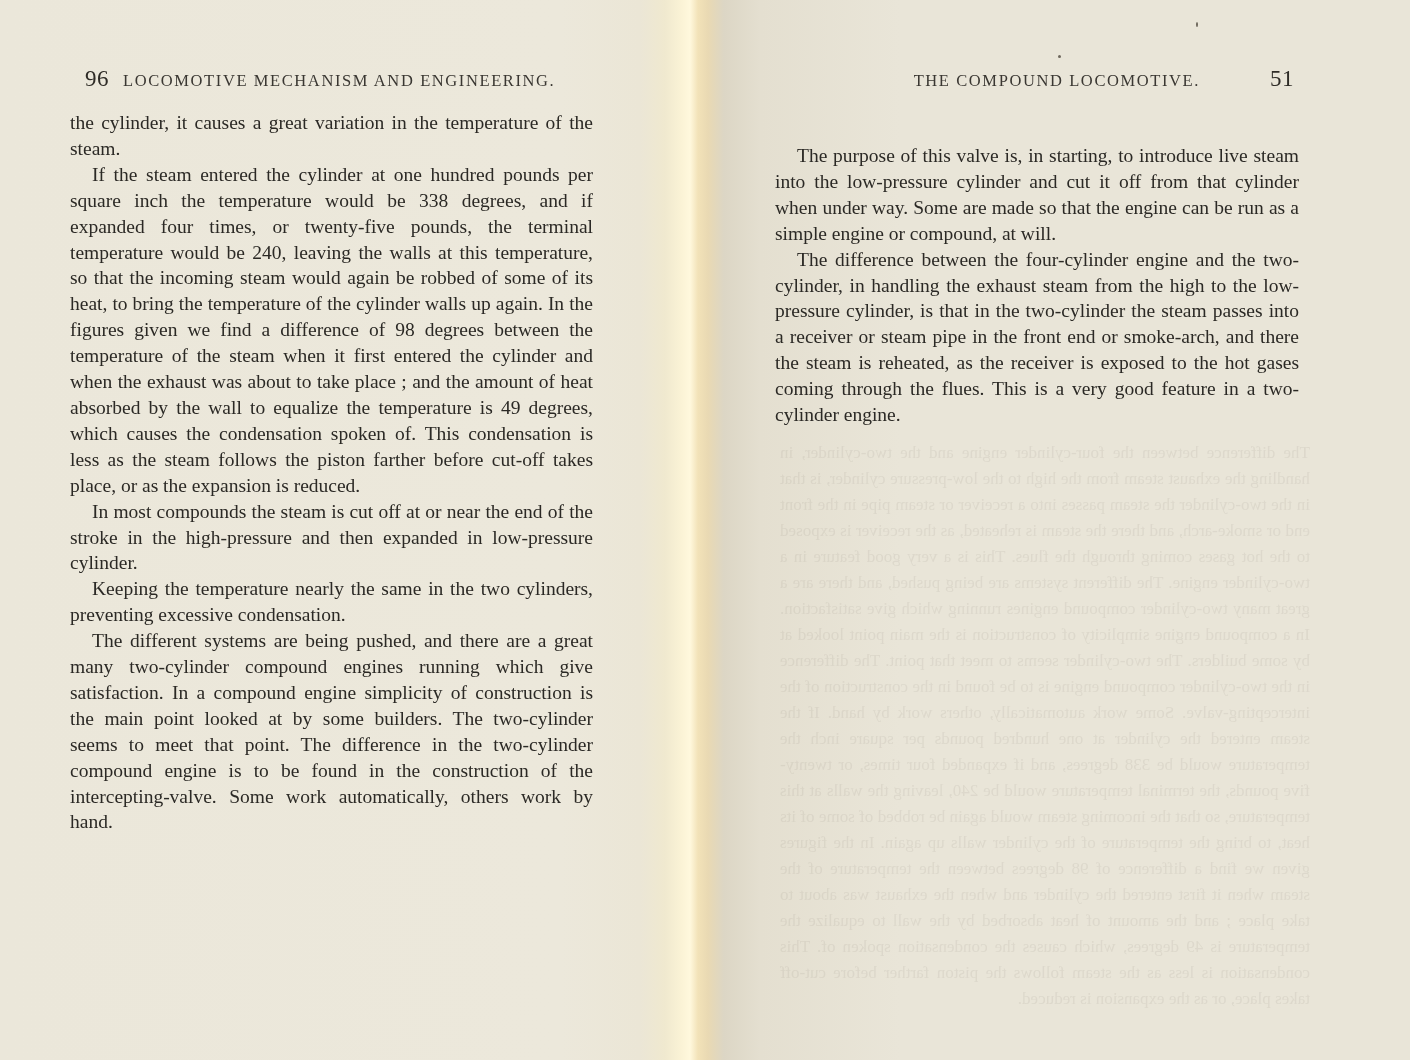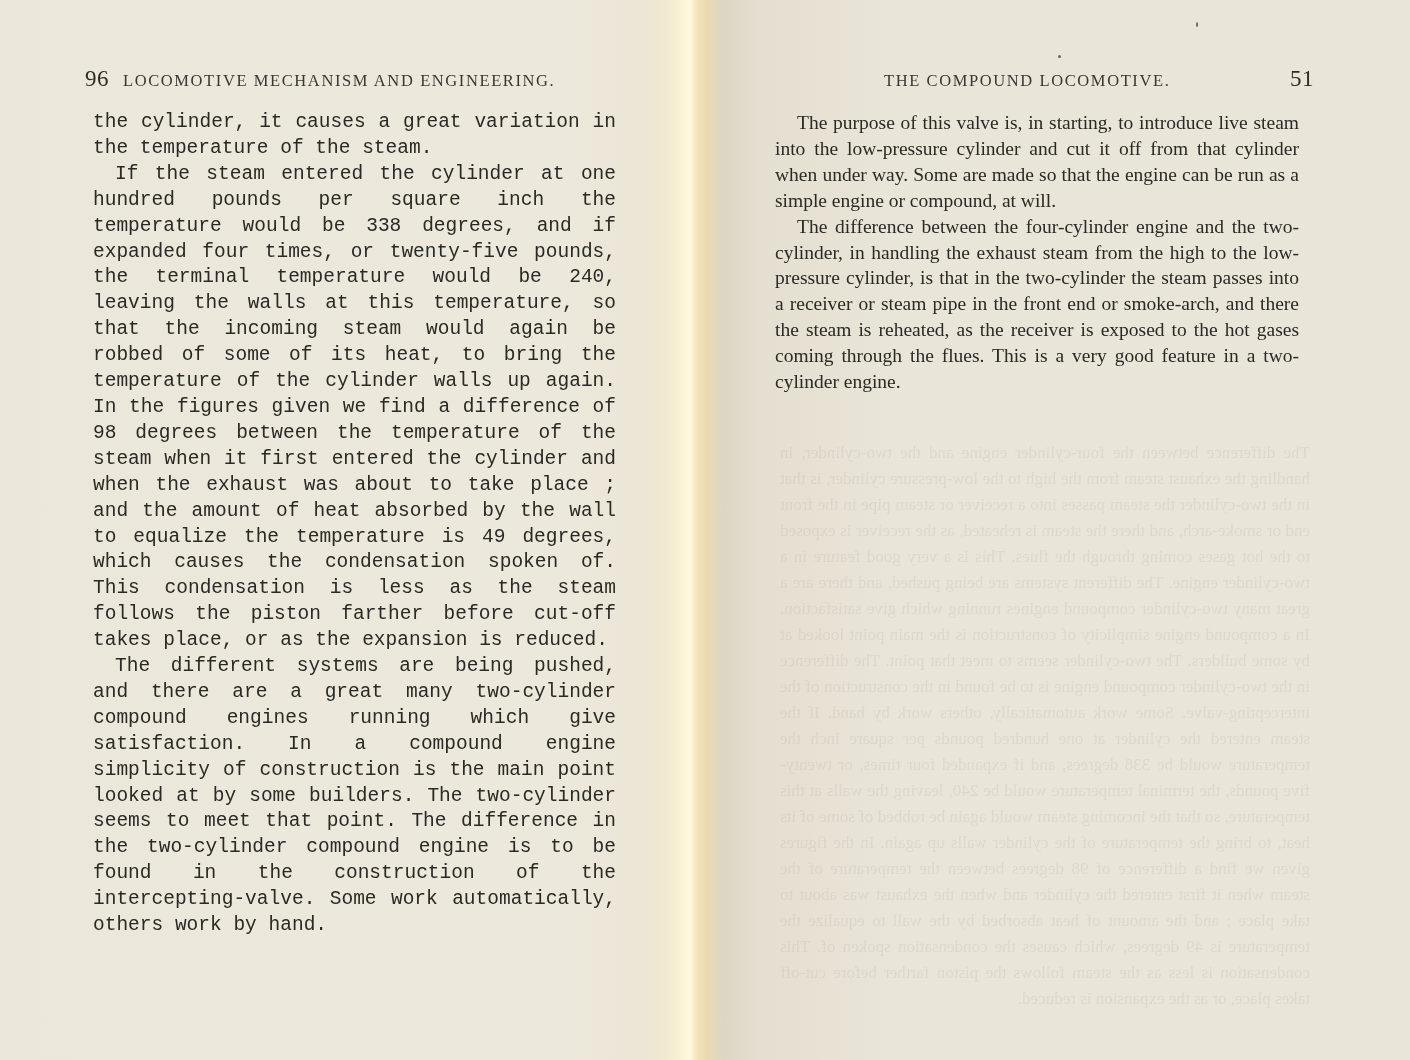--- a/index.html
+++ b/index.html
@@ -43,21 +43,21 @@
 
   .running-head {
     position: absolute;
     top: 66px;
     height: 26px;
     display: flex;
     align-items: baseline;
     white-space: nowrap;
   }
   .left .running-head { left: 85px; width: 522px; }
-  .right .running-head { left: 184px; width: 430px; justify-content: space-between; }
+  .right .running-head { left: 164px; width: 430px; justify-content: flex-end; }
 
   .folio {
     font-size: 23px;
     color: #2f2c27;
     letter-spacing: 0.5px;
   }
   .head-title {
     font-size: 16.5px;
     letter-spacing: 1.6px;
     color: #3a3732;
@@ -66,22 +66,22 @@
   .right .head-title { margin-right: 70px; }
 
   .text-block {
     position: absolute;
     top: 110px;
     font-size: 19.5px;
     line-height: 25.9px;
     text-align: justify;
     color: #2b2925;
   }
-  .left .text-block { left: 93px; width: 523px; font-family: Liberation Mono, monospace; }
-  .right .text-block { left: 75px; width: 524px; }
+  .left .text-block { left: 70px; width: 523px; }
+  .right .text-block { left: 75px; width: 524px; margin-top: 33px; }
 
   .para {
     margin: 0;
     text-indent: 0;
     hyphens: manual;
   }
   .para.indent { text-indent: 22px; }
   .para.cont { text-indent: 0; }
 
   
@@ -113,20 +113,22 @@
 
   <div class="page left">
     <div class="running-head">
       <span class="folio">96</span>
       <span class="head-title">LOCOMOTIVE MECHANISM AND ENGINEERING.</span>
     </div>
 
     <div class="text-block">
       <p class="para cont">the cylinder, it causes a great variation in the temperature of the steam.</p>
       <p class="para indent">If the steam entered the cylinder at one hundred pounds per square inch the temperature would be 338 degrees, and if expanded four times, or twenty-five pounds, the terminal temperature would be 240, leaving the walls at this temperature, so that the incoming steam would again be robbed of some of its heat, to bring the temperature of the cylinder walls up again. In the figures given we find a difference of 98 degrees between the temperature of the steam when it first entered the cylinder and when the exhaust was about to take place ; and the amount of heat absorbed by the wall to equalize the temperature is 49 degrees, which causes the condensation spoken of. This condensation is less as the steam follows the piston farther before cut-off takes place, or as the expansion is reduced.</p>
+      <p class="para indent">In most compounds the steam is cut off at or near the end of the stroke in the high-pressure and then expanded in low-pressure cylinder.</p>
+      <p class="para indent">Keeping the temperature nearly the same in the two cylinders, preventing excessive condensation.</p>
       <p class="para indent">The different systems are being pushed, and there are a great many two-cylinder compound engines running which give satisfaction. In a compound engine simplicity of construction is the main point looked at by some builders. The two-cylinder seems to meet that point. The difference in the two-cylinder compound engine is to be found in the construction of the intercepting-valve. Some work automatically, others work by hand.</p>
     </div>
   </div>
 
   <div class="page right">
     <div class="running-head">
       <span class="head-title">THE COMPOUND LOCOMOTIVE.</span>
       <span class="folio">51</span>
     </div>
 

